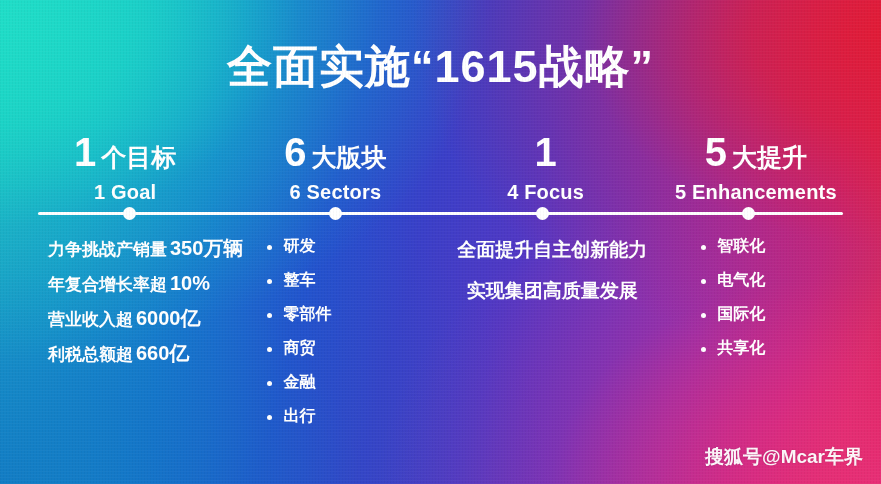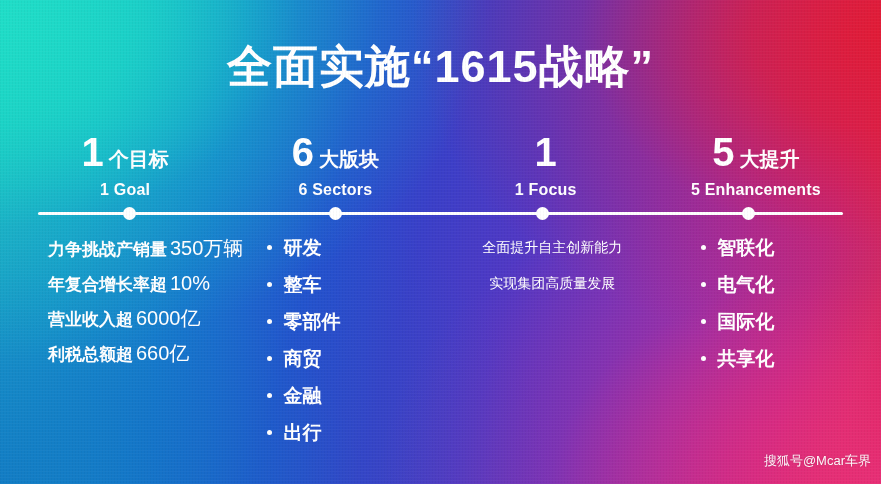--- a/index.html
+++ b/index.html
@@ -76,28 +76,28 @@
     align-items: baseline;
     justify-content: center;
     white-space: nowrap;
   }
   .head-num {
     font-size: 40px;
     font-weight: bold;
     line-height: 1;
   }
   .head-cn {
-    font-size: 20px;
+    font-size: 25px;
     font-weight: bold;
     margin-left: 5px;
     line-height: 1;
   }
   .head-en {
     margin-top: 9px;
-    font-size: 16px;
+    font-size: 20px;
     font-weight: bold;
     letter-spacing: 0.2px;
   }
 
   
   .divider {
     position: absolute;
     top: 212px;
     left: 38px;
     width: 805px;
@@ -131,32 +131,32 @@
   }
   .stat-row {
     font-size: 17px;
     font-weight: bold;
     line-height: 1;
     margin-bottom: 15px;
     white-space: nowrap;
   }
   .stat-row .val {
     font-size: 20px;
-    font-weight: normal;
+    font-weight: bold;
     margin-left: 3px;
   }
 
   .bullets {
     list-style: none;
     margin: 0;
     padding: 0 0 0 18px;
   }
   .bullets li {
     position: relative;
-    font-size: 19px;
+    font-size: 16px;
     font-weight: bold;
     line-height: 1;
     margin-bottom: 18px;
     padding-left: 16px;
     white-space: nowrap;
   }
   .bullets li::before {
     content: "";
     position: absolute;
     left: 0;
@@ -167,35 +167,35 @@
     background: #ffffff;
   }
   .bullets.sectors { padding-left: 24px; }
   .bullets.enh { padding-left: 46px; }
 
   .focus-lines {
     text-align: center;
     padding-top: 2px;
   }
   .focus-line {
-    font-size: 14px;
-    font-weight: normal;
+    font-size: 19px;
+    font-weight: bold;
     line-height: 1;
     margin-bottom: 22px;
     white-space: nowrap;
     text-align: center;
   }
 
   
   .watermark {
     position: absolute;
-    right: 10px;
+    right: 18px;
     bottom: 14px;
-    font-size: 13px;
-    font-weight: normal;
+    font-size: 19px;
+    font-weight: bold;
     color: #ffffff;
     opacity: 0.96;
     white-space: nowrap;
     text-shadow: 0 0 2px rgba(0,0,0,0.18);
   }
 </style>
 </head>
 <body>
 
 <div id="poster">
@@ -214,21 +214,21 @@
       <div class="head-main">
         <span class="head-num">6</span>
         <span class="head-cn">大版块</span>
       </div>
       <div class="head-en">6 Sectors</div>
     </div>
     <div class="head-col">
       <div class="head-main">
         <span class="head-num">1</span>
       </div>
-      <div class="head-en">1 Focus</div>
+      <div class="head-en">4 Focus</div>
     </div>
     <div class="head-col">
       <div class="head-main">
         <span class="head-num">5</span>
         <span class="head-cn">大提升</span>
       </div>
       <div class="head-en">5 Enhancements</div>
     </div>
   </div>
 

